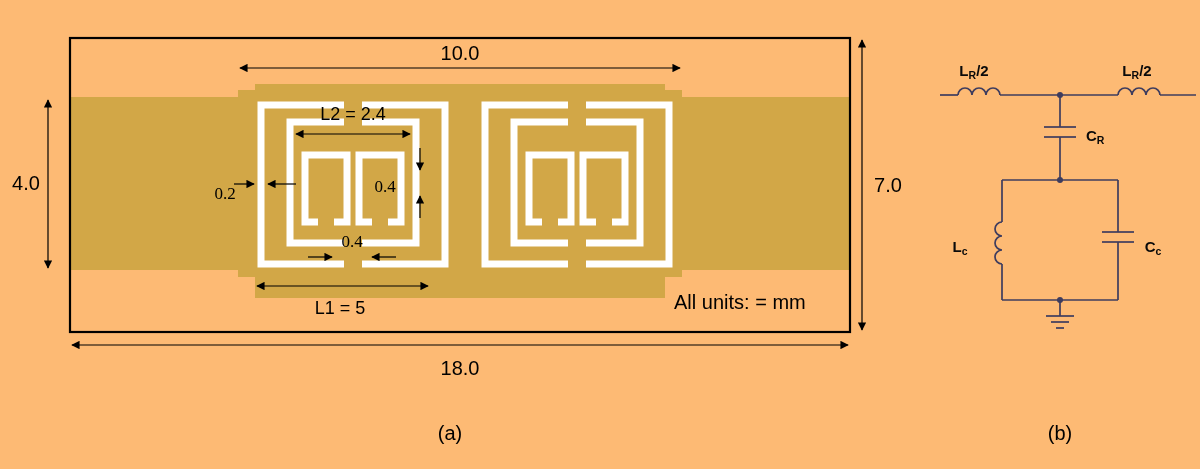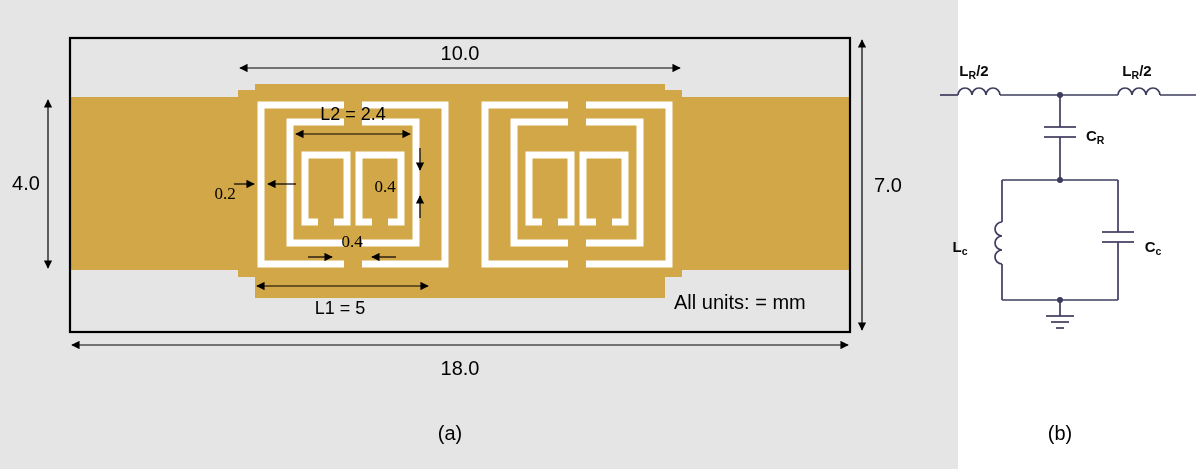--- a/index.html
+++ b/index.html
@@ -1,16 +1,16 @@
 <!DOCTYPE html>
 <html style="--gold: #D2A747; --circuit: #3e3c5e; --ink: #000000;"><head>
 <meta charset="utf-8">
 <style>
   html,body{margin:0;padding:0;background:#ffffff;}
-  .stage{position:relative;width:958px;height:469px;background:#e5e5e5;
+  .stage{position:relative;width:1200px;height:469px;background:#fdba74;
          font-family:"Liberation Sans",sans-serif;}
   svg{display:block;}
   .gold{fill:var(--gold);stroke:none;}
   .slot{fill:none;stroke:#ffffff;stroke-width:7;}
   .outline{fill:none;stroke:#000000;stroke-width:2.2;}
   .dim{stroke:#000000;stroke-width:1.2;fill:none;}
   .t20{font-size:20px;fill:#000;}
   .t18{font-size:18px;fill:#000;}
   .serif17{font-family:"Liberation Serif",serif;font-size:17px;fill:#000;}
   .clab{font-size:15px;font-weight:700;fill:#0a0a0a;}

